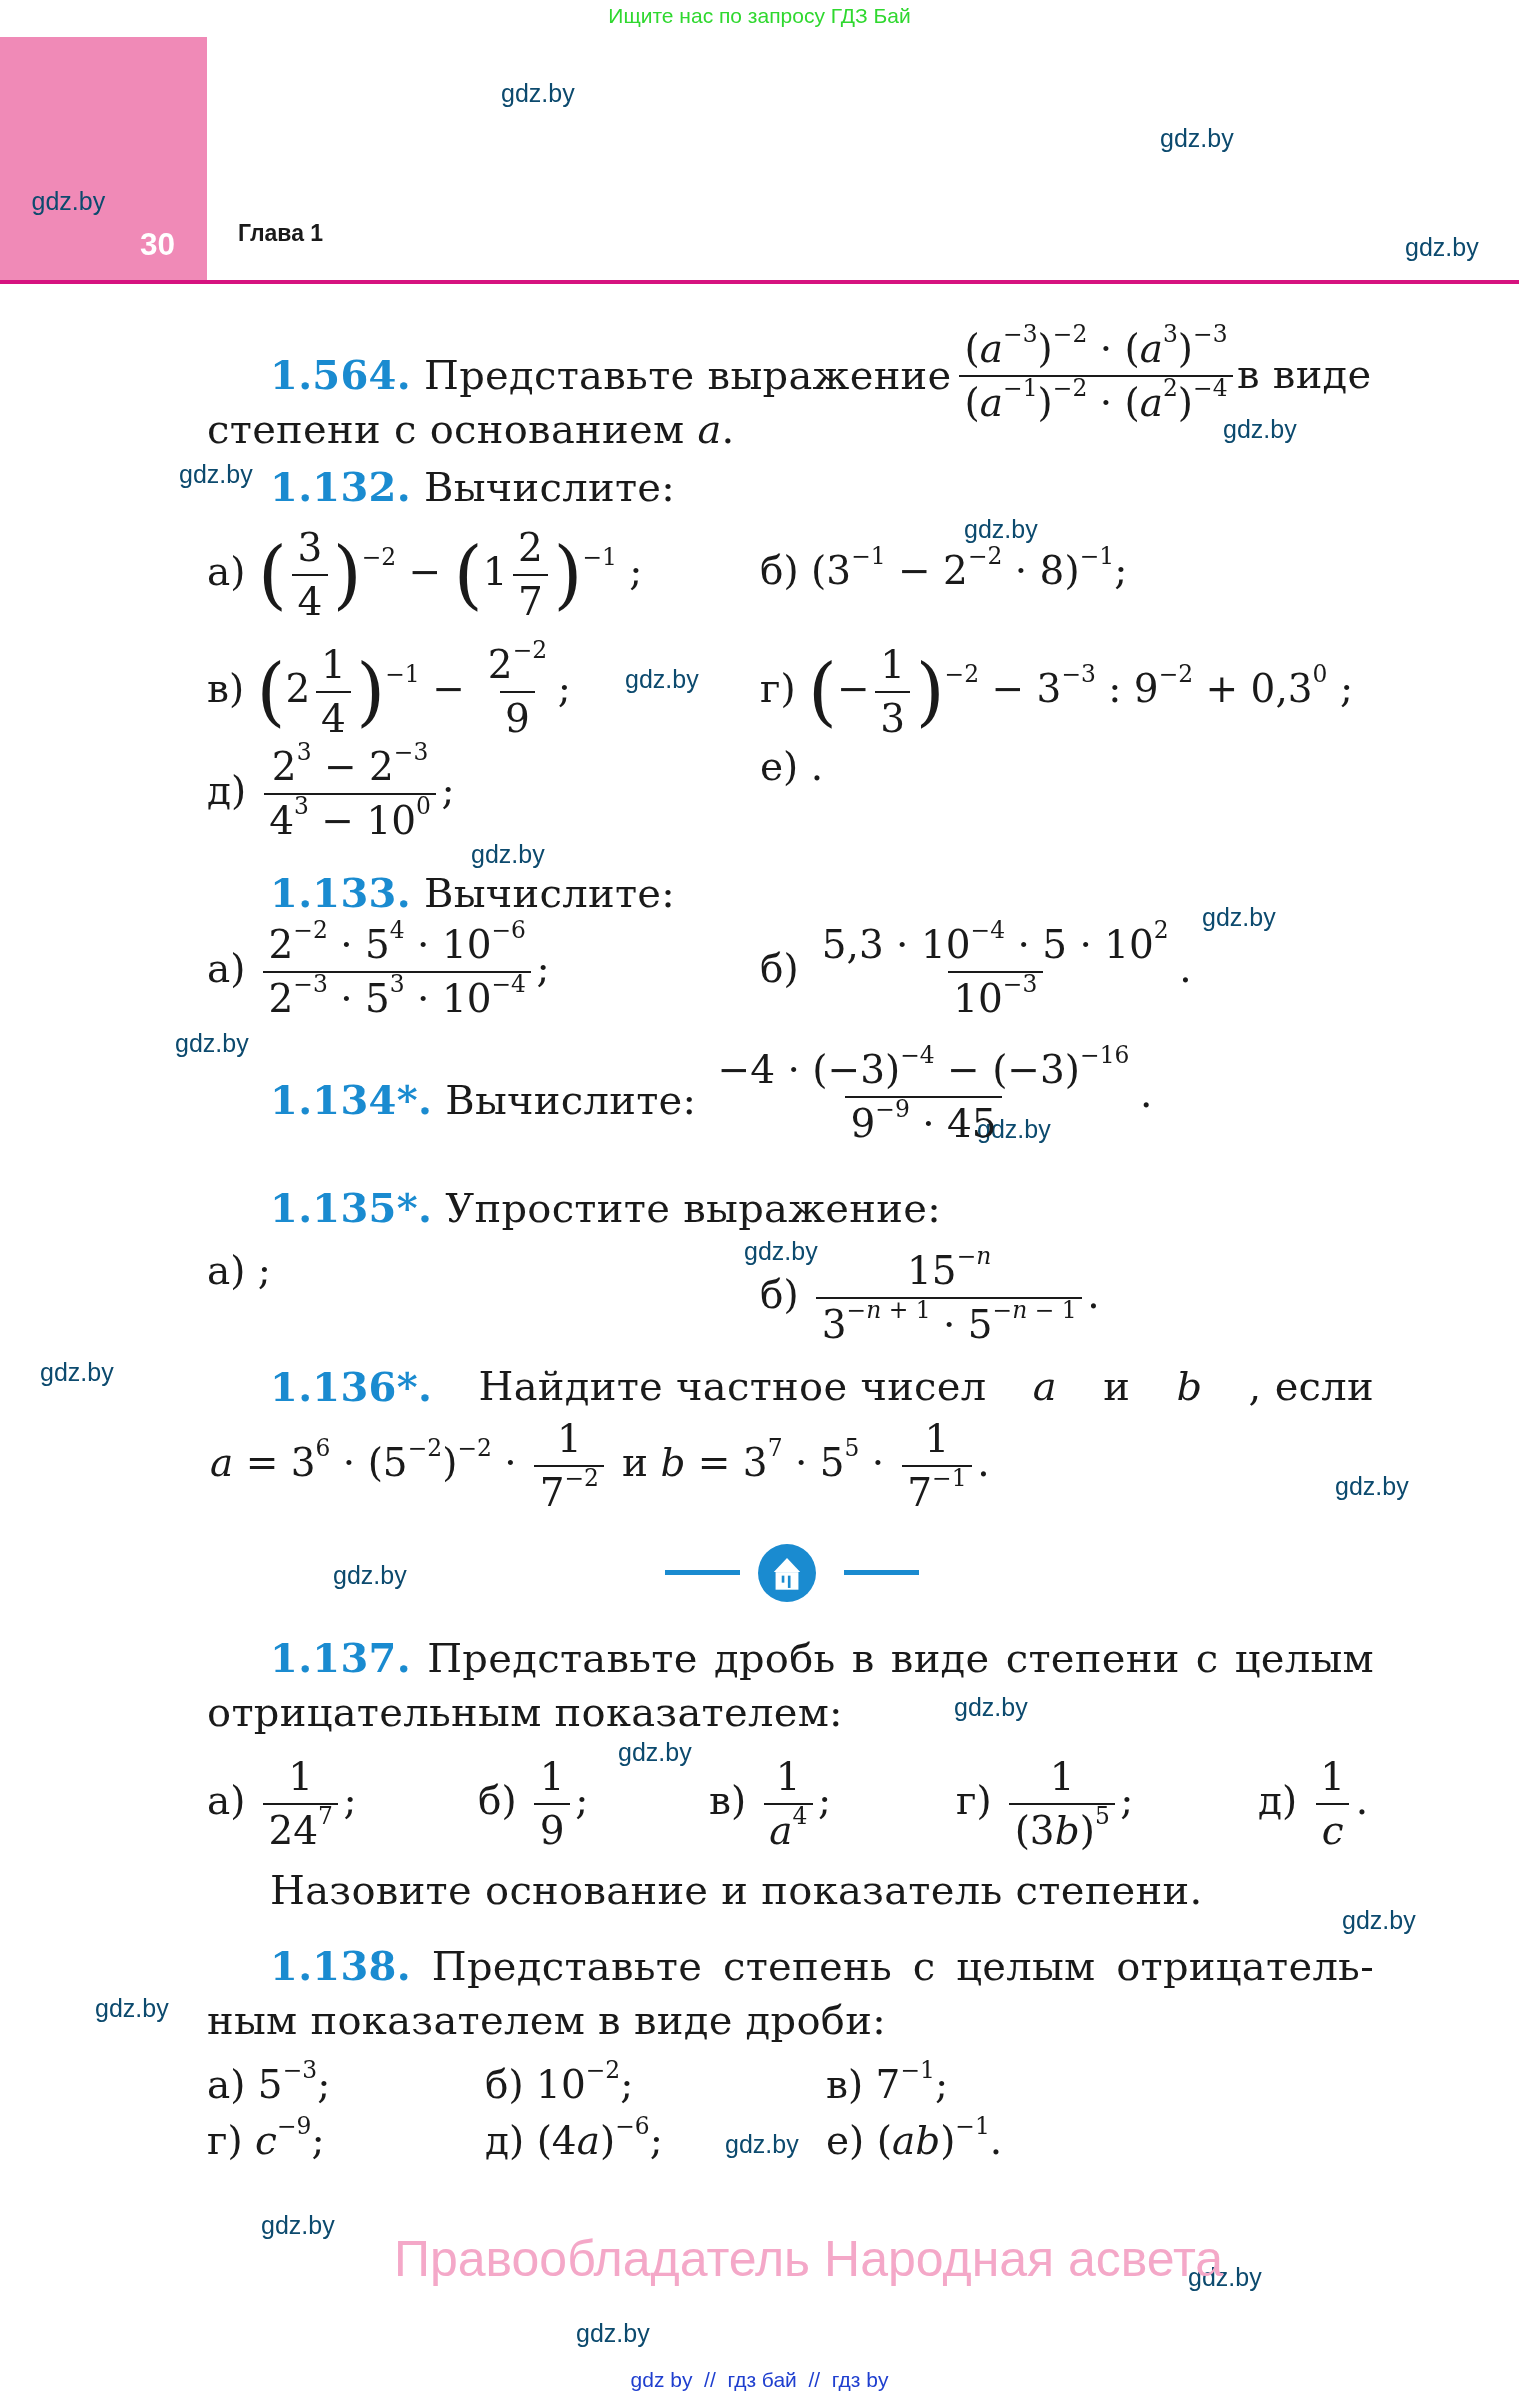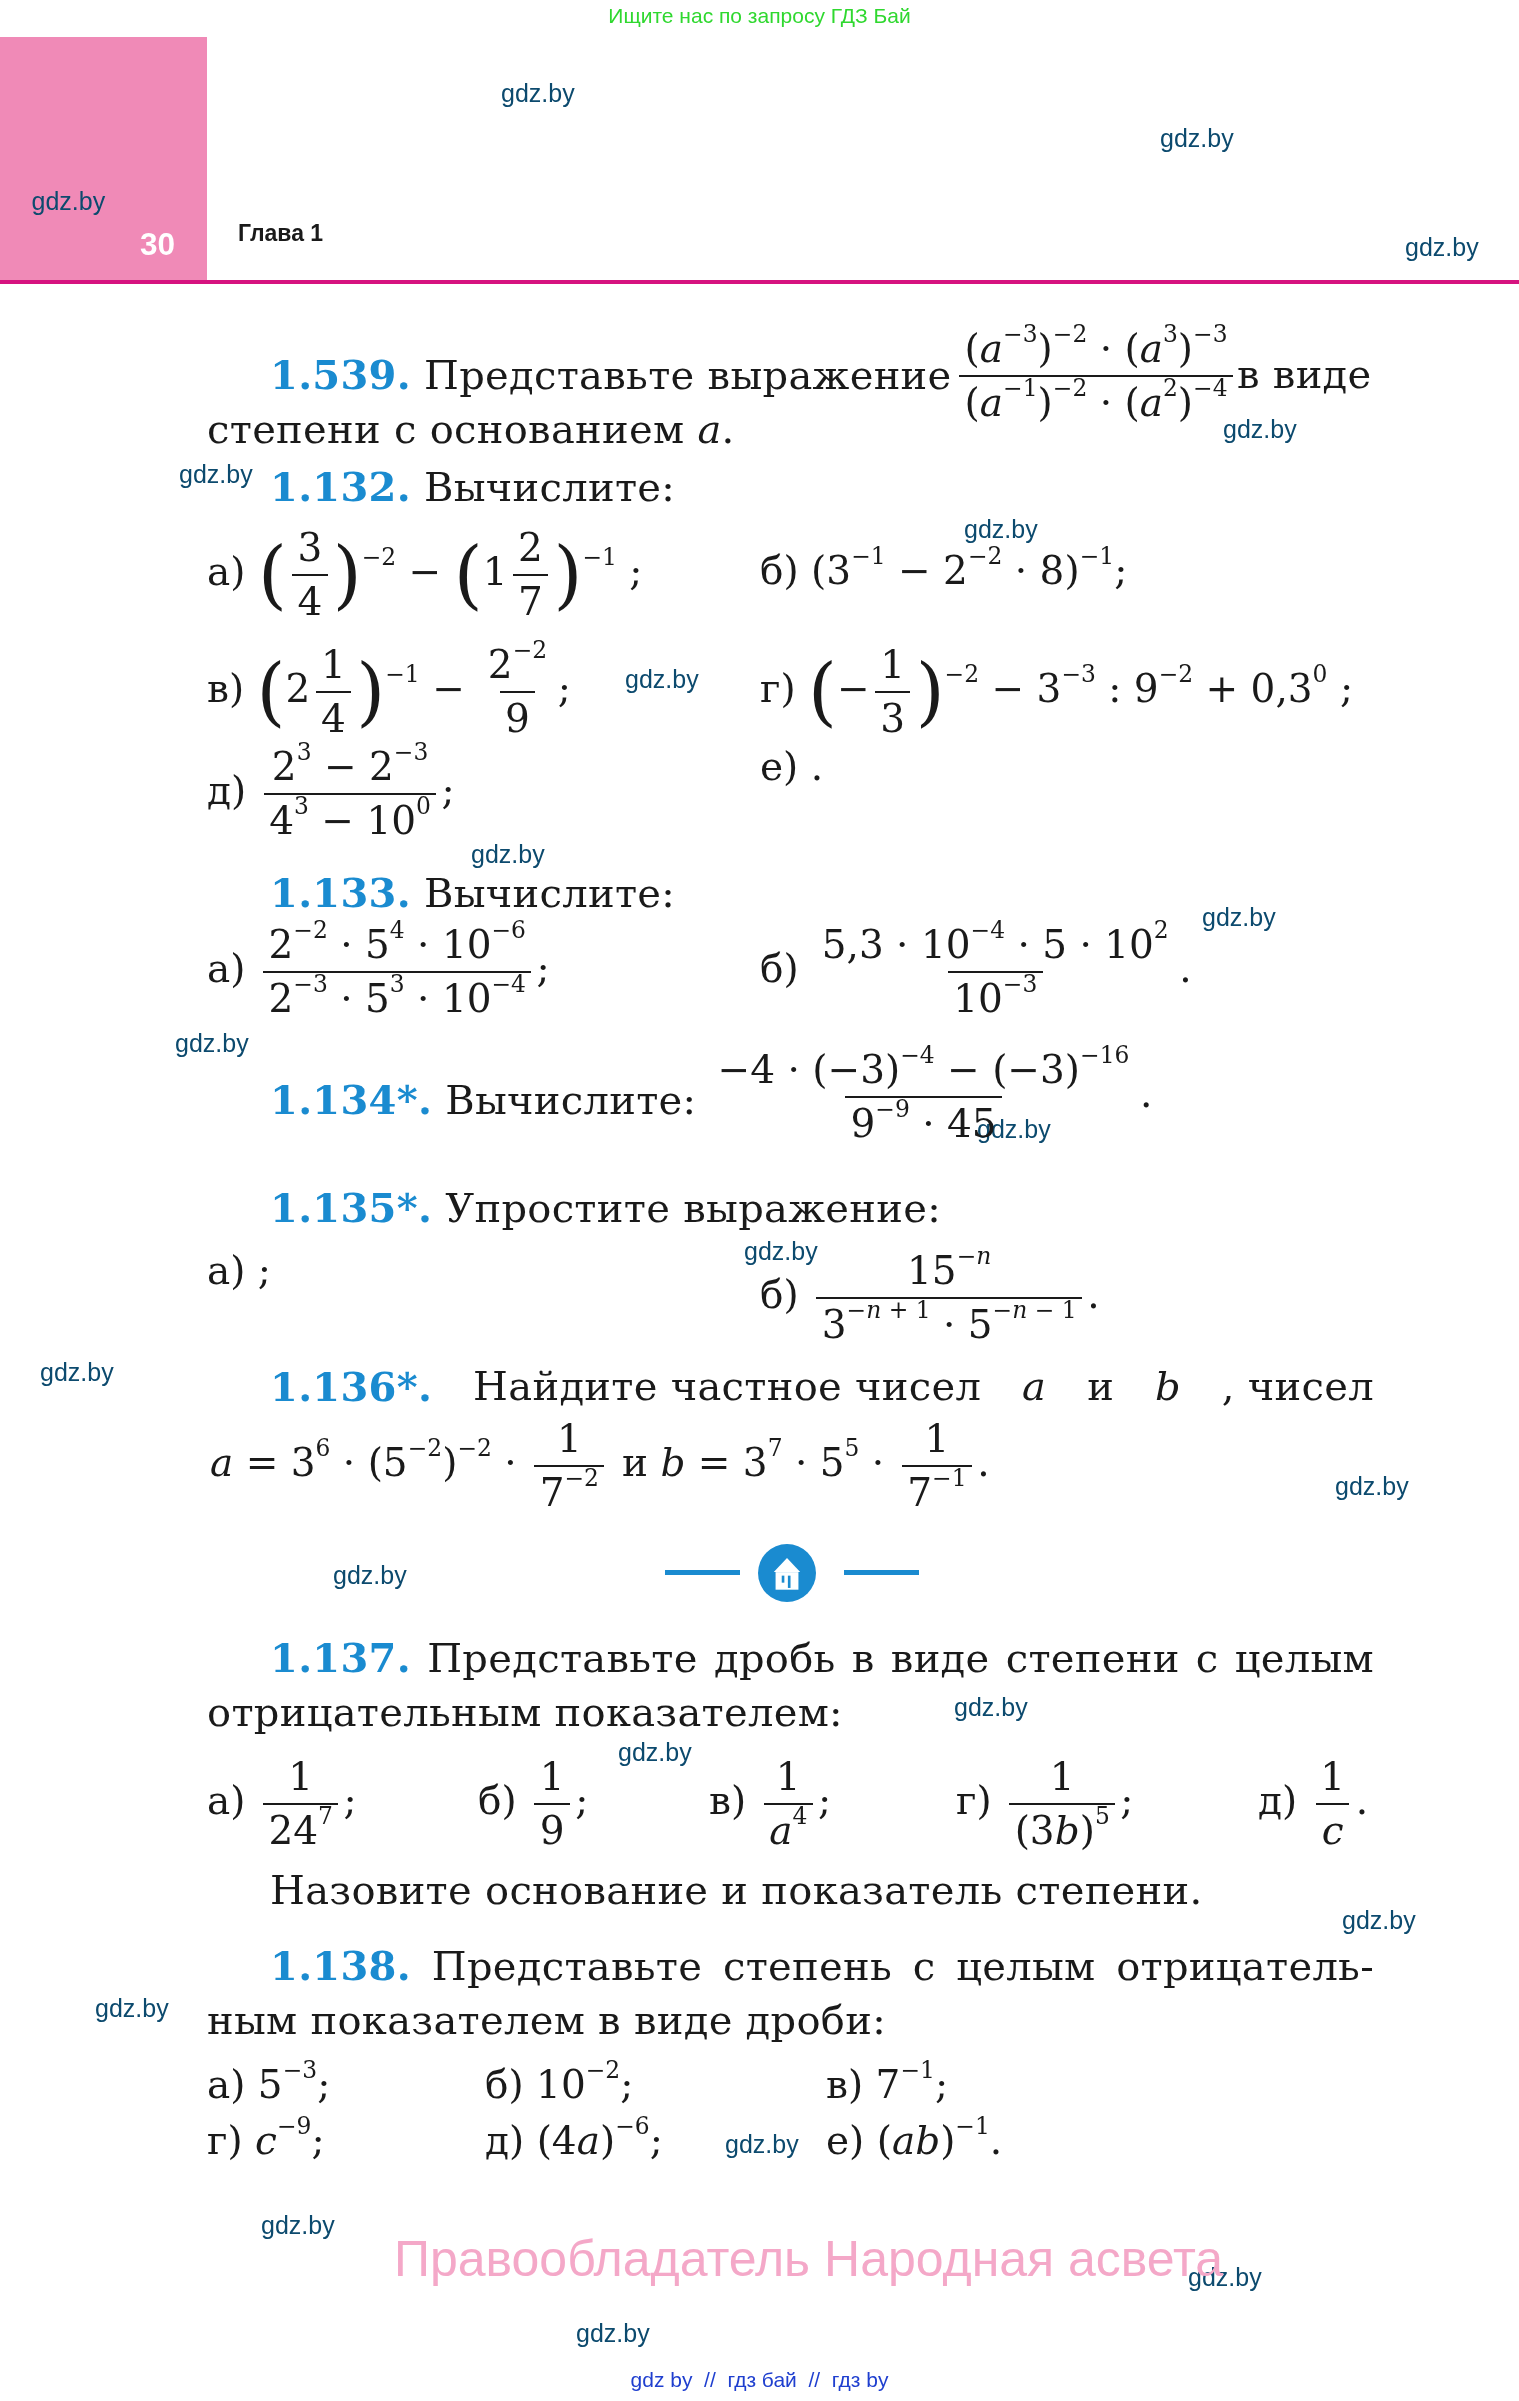--- a/index.html
+++ b/index.html
@@ -56,21 +56,21 @@
 <div class="abs wm" style="left:954px;top:1693px">gdz.by</div>
 <div class="abs wm" style="left:618px;top:1738px">gdz.by</div>
 <div class="abs wm" style="left:1342px;top:1906px">gdz.by</div>
 <div class="abs wm" style="left:95px;top:1994px">gdz.by</div>
 <div class="abs wm" style="left:725px;top:2130px">gdz.by</div>
 <div class="abs wm" style="left:261px;top:2211px">gdz.by</div>
 <div class="abs wm" style="left:1188px;top:2263px">gdz.by</div>
 <div class="abs wm" style="left:576px;top:2319px">gdz.by</div>
 
 <div class="abs txt" style="left:270px;top:348px">
-  <span class="num">1.539.</span>
+  <span class="num">1.564.</span>
   <span>Представьте выражение</span>
 </div>
 <div class="abs m" style="left:954px;top:326px">
   <span class="frac">
     <span class="n">(<i class="v">a</i><sup>−3</sup>)<sup>−2</sup> · (<i class="v">a</i><sup>3</sup>)<sup>−3</sup></span>
     <span class="d">(<i class="v">a</i><sup>−1</sup>)<sup>−2</sup> · (<i class="v">a</i><sup>2</sup>)<sup>−4</sup></span>
   </span>
 </div>
 <div class="abs txt" style="left:1237px;top:348px">в виде</div>
 <div class="abs txt" style="left:207px;top:403px">
@@ -171,21 +171,21 @@
       <span class="d">3<sup>−<i class="v">n</i> + 1</sup> · 5<sup>−<i class="v">n</i> − 1</sup></span>
     </span>.
 </div>
 
 <div class="abs txt" style="left:270px;top:1360px;width:1104px;display:flex;justify-content:space-between">
   <span class="num">1.136*.</span>
   <span>Найдите частное чисел</span>
   <i class="v">a</i>
   <span>и</span>
   <i class="v">b</i>
-  <span>, чисел</span>
+  <span>, если</span>
 </div>
 <div class="abs m" style="left:210px;top:1416px">
   <i class="v">a</i> = 3<sup>6</sup> · (5<sup>−2</sup>)<sup>−2</sup> · <span class="frac">
       <span class="n">1</span>
       <span class="d">7<sup>−2</sup></span>
     </span>
   и <i class="v">b</i> = 3<sup>7</sup> · 5<sup>5</sup> · <span class="frac">
       <span class="n">1</span>
       <span class="d">7<sup>−1</sup></span>
     </span>.

